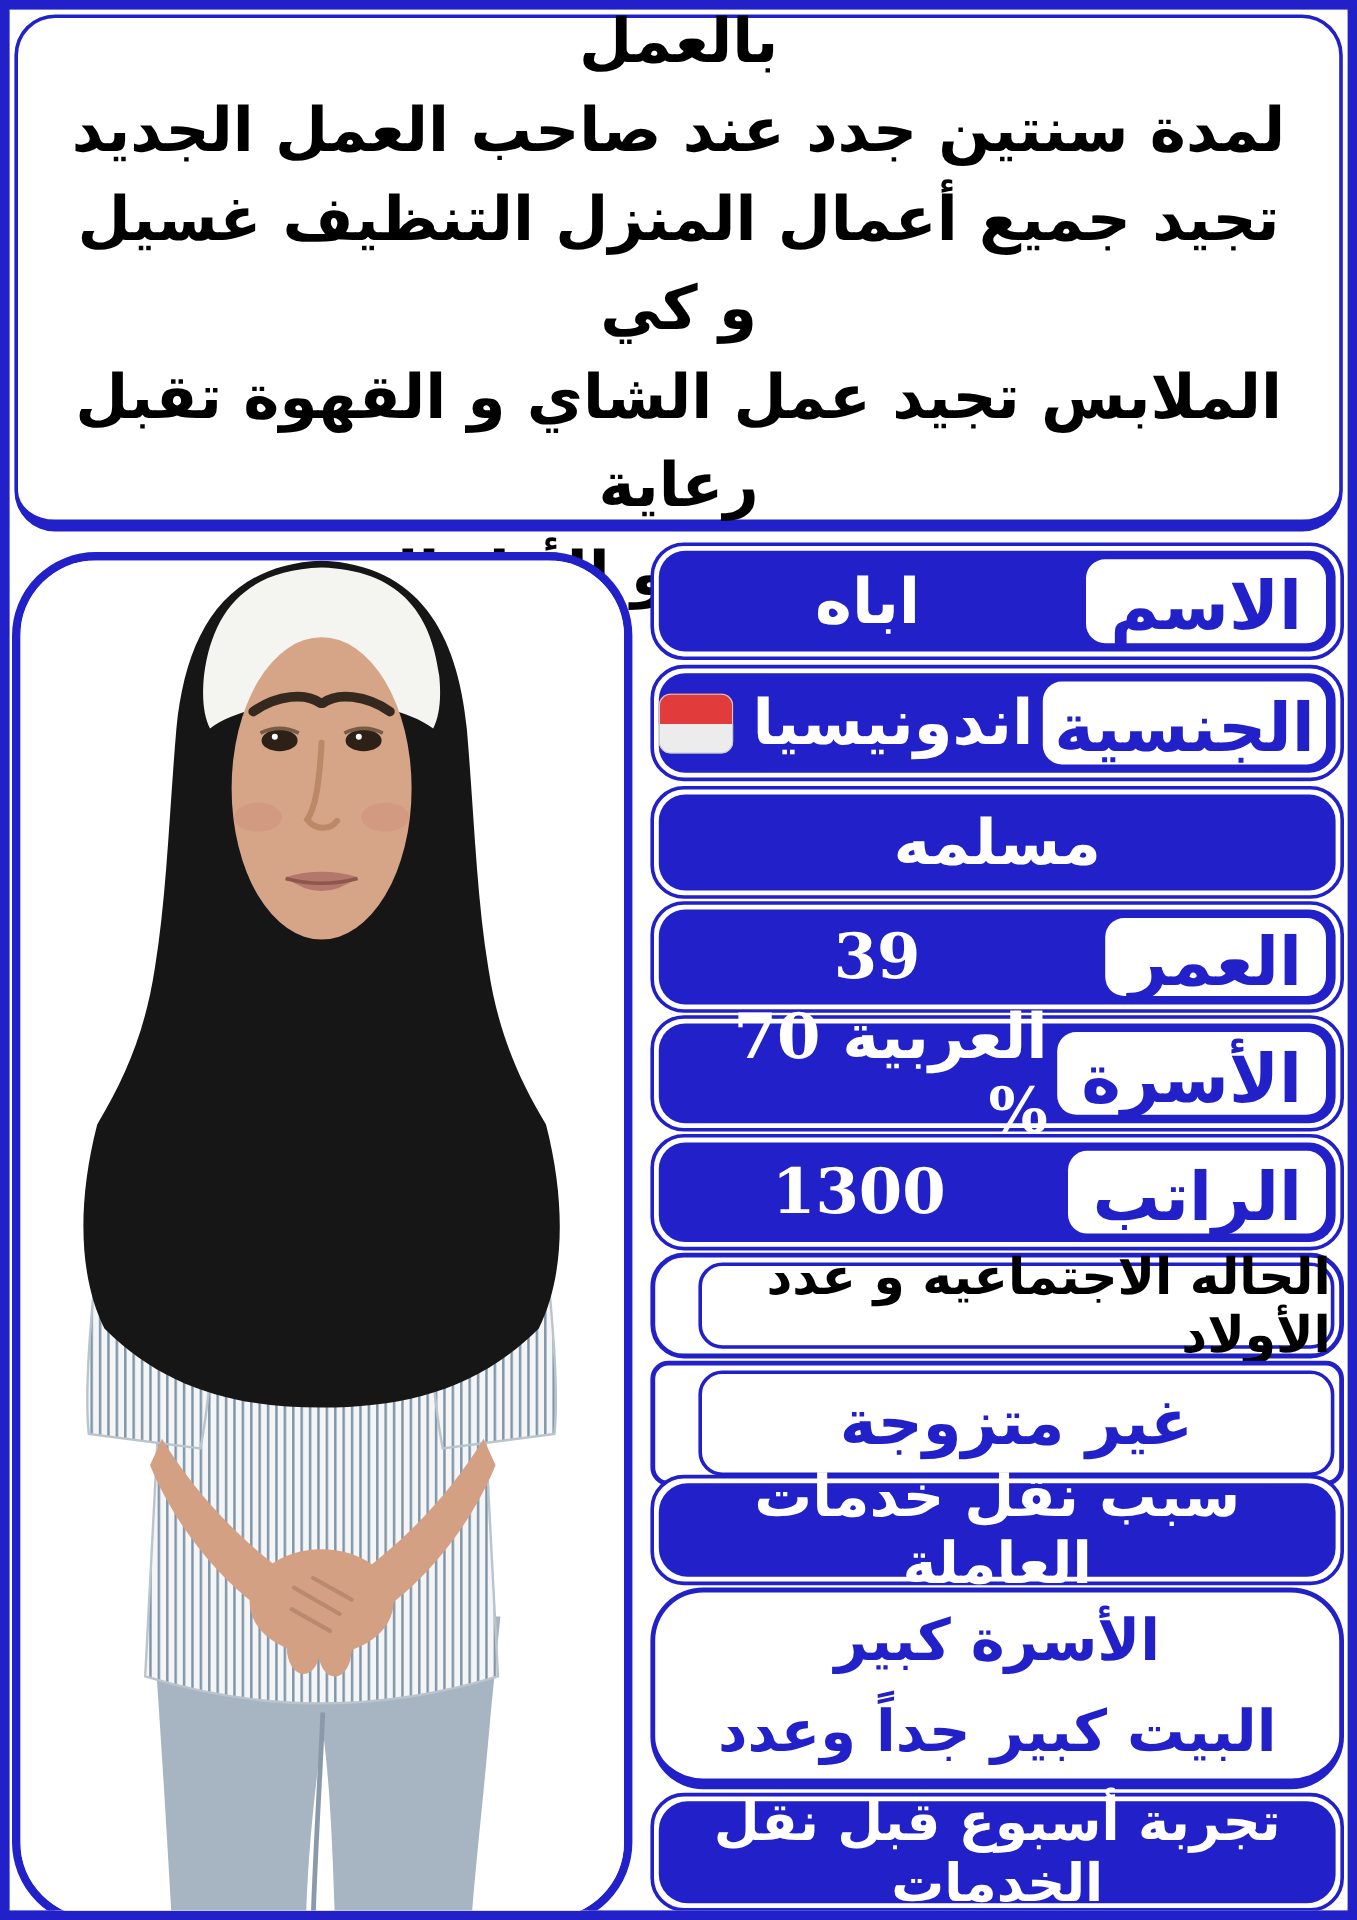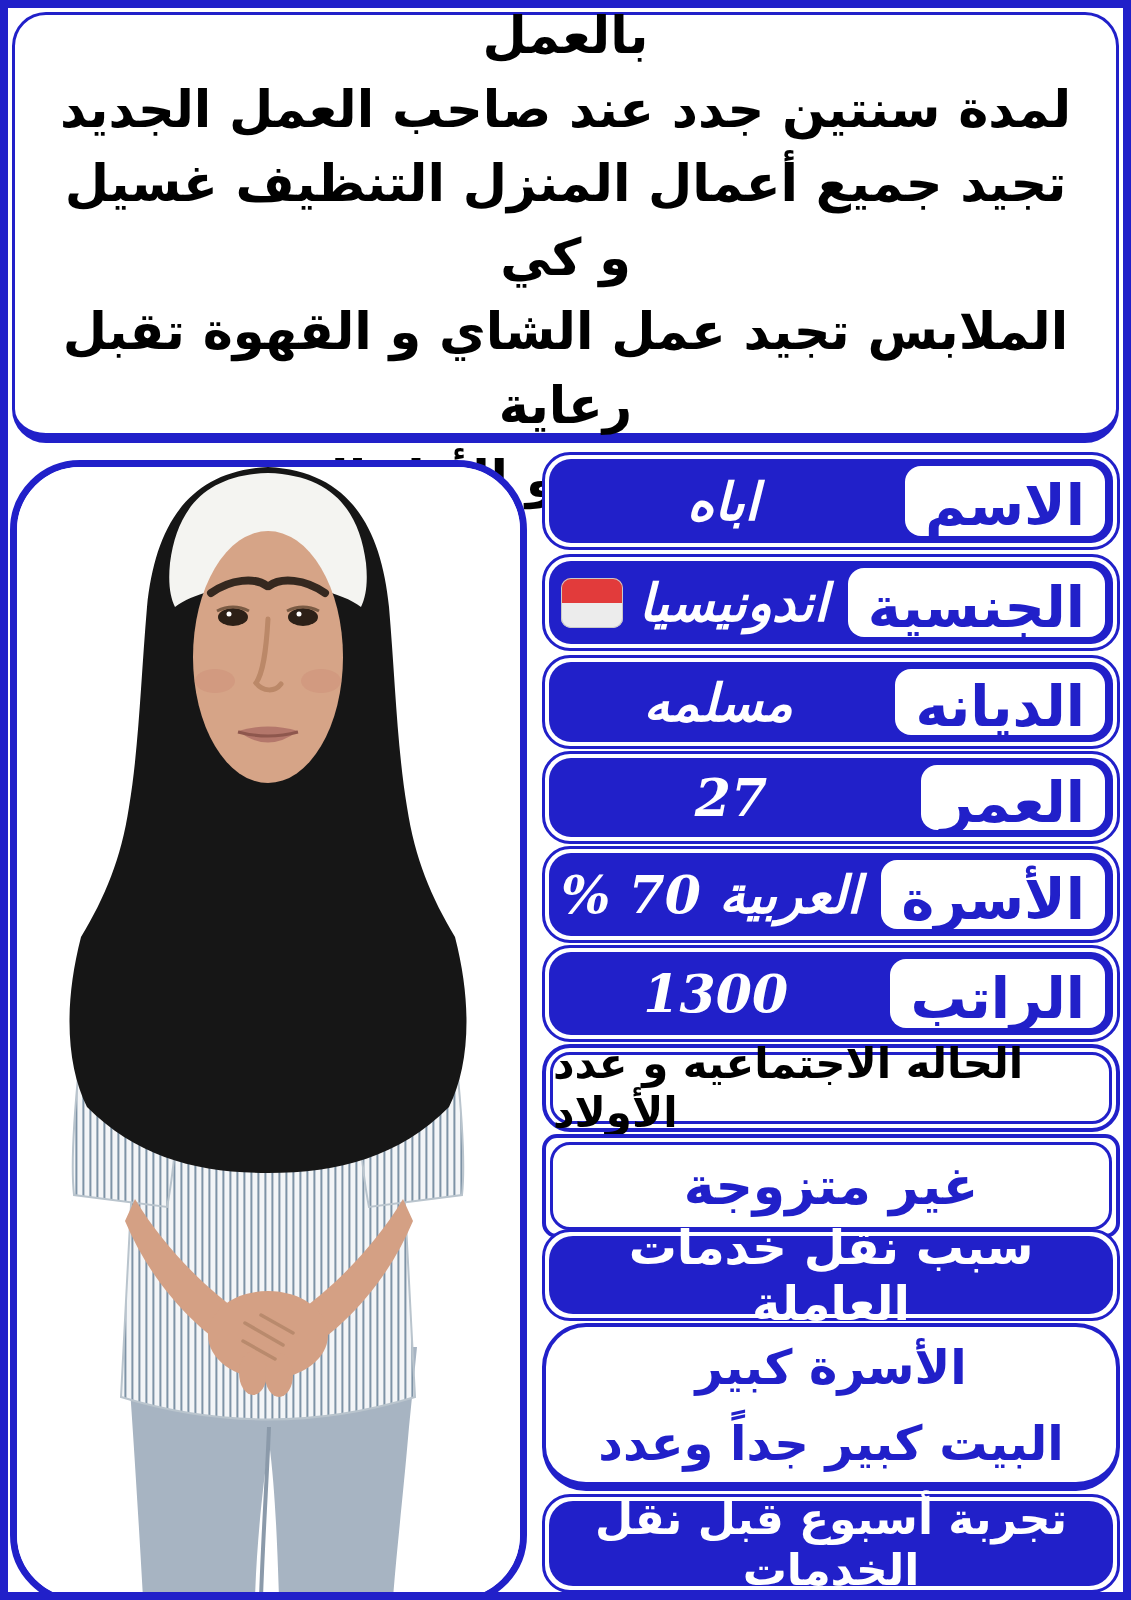--- a/index.html
+++ b/index.html
@@ -50,32 +50,31 @@
     padding:0 20px;min-width:140px;overflow:visible;text-align:center;
   }
   .label-box .label{
     color:var(--blue);font-weight:bold;font-size:56px;line-height:50px;
     white-space:nowrap;position:relative;top:5px;
   }
   .value{
     flex:1;display:flex;align-items:center;justify-content:center;gap:16px;
     color:#fff;font-weight:bold;font-size:52px;
     font-family:"DejaVu Serif","DejaVu Sans",sans-serif;
-    font-style:italic;
   }
   .flag{
     display:inline-block;width:62px;height:50px;border-radius:10px;
     background:linear-gradient(#e23b3b 50%,#ececec 50%);
     box-shadow:0 0 0 1px #c9c9c9 inset;
   }
   
   .double .inner{
     height:100%;box-sizing:border-box;border:3px solid var(--blue);
     border-radius:20px;background:#fff;
-    display:flex;align-items:center;justify-content:center;text-align:left;
+    display:flex;align-items:center;justify-content:center;text-align:right;margin-left:32px;
   }
   .double{border-width:4px;}
   .header-black .inner{color:#000;font-weight:bold;font-size:42px;}
   .value-blue .inner{color:var(--blue);font-weight:bold;font-size:52px;}
   
   .banner .pill{justify-content:center;border-radius:24px;}
   .banner-text{color:#fff;font-weight:bold;text-align:center;}
   .note{
     border-width:4px;border-bottom-width:9px;border-radius:44px;
     display:flex;flex-direction:column;align-items:center;justify-content:center;
@@ -171,36 +170,33 @@
           </div>
           <div class="value">
             <span>اندونيسيا</span>
             <span class="flag"></span>
           </div>
         </div>
       </div>
 
       <div class="row" style="top:647px;height:94px;">
         <div class="pill">
-          <div class="label-box">
-            <span class="label">الديانه</span>
-          </div>
           <div class="value">
             <span>مسلمه</span>
           </div>
         </div>
       </div>
 
       <div class="row" style="top:743px;height:93px;">
         <div class="pill">
           <div class="label-box">
             <span class="label">العمر</span>
           </div>
           <div class="value">
-            <span>27</span>
+            <span>39</span>
           </div>
         </div>
       </div>
 
       <div class="row" style="top:838px;height:97px;">
         <div class="pill">
           <div class="label-box">
             <span class="label">الأسرة</span>
           </div>
           <div class="value">

